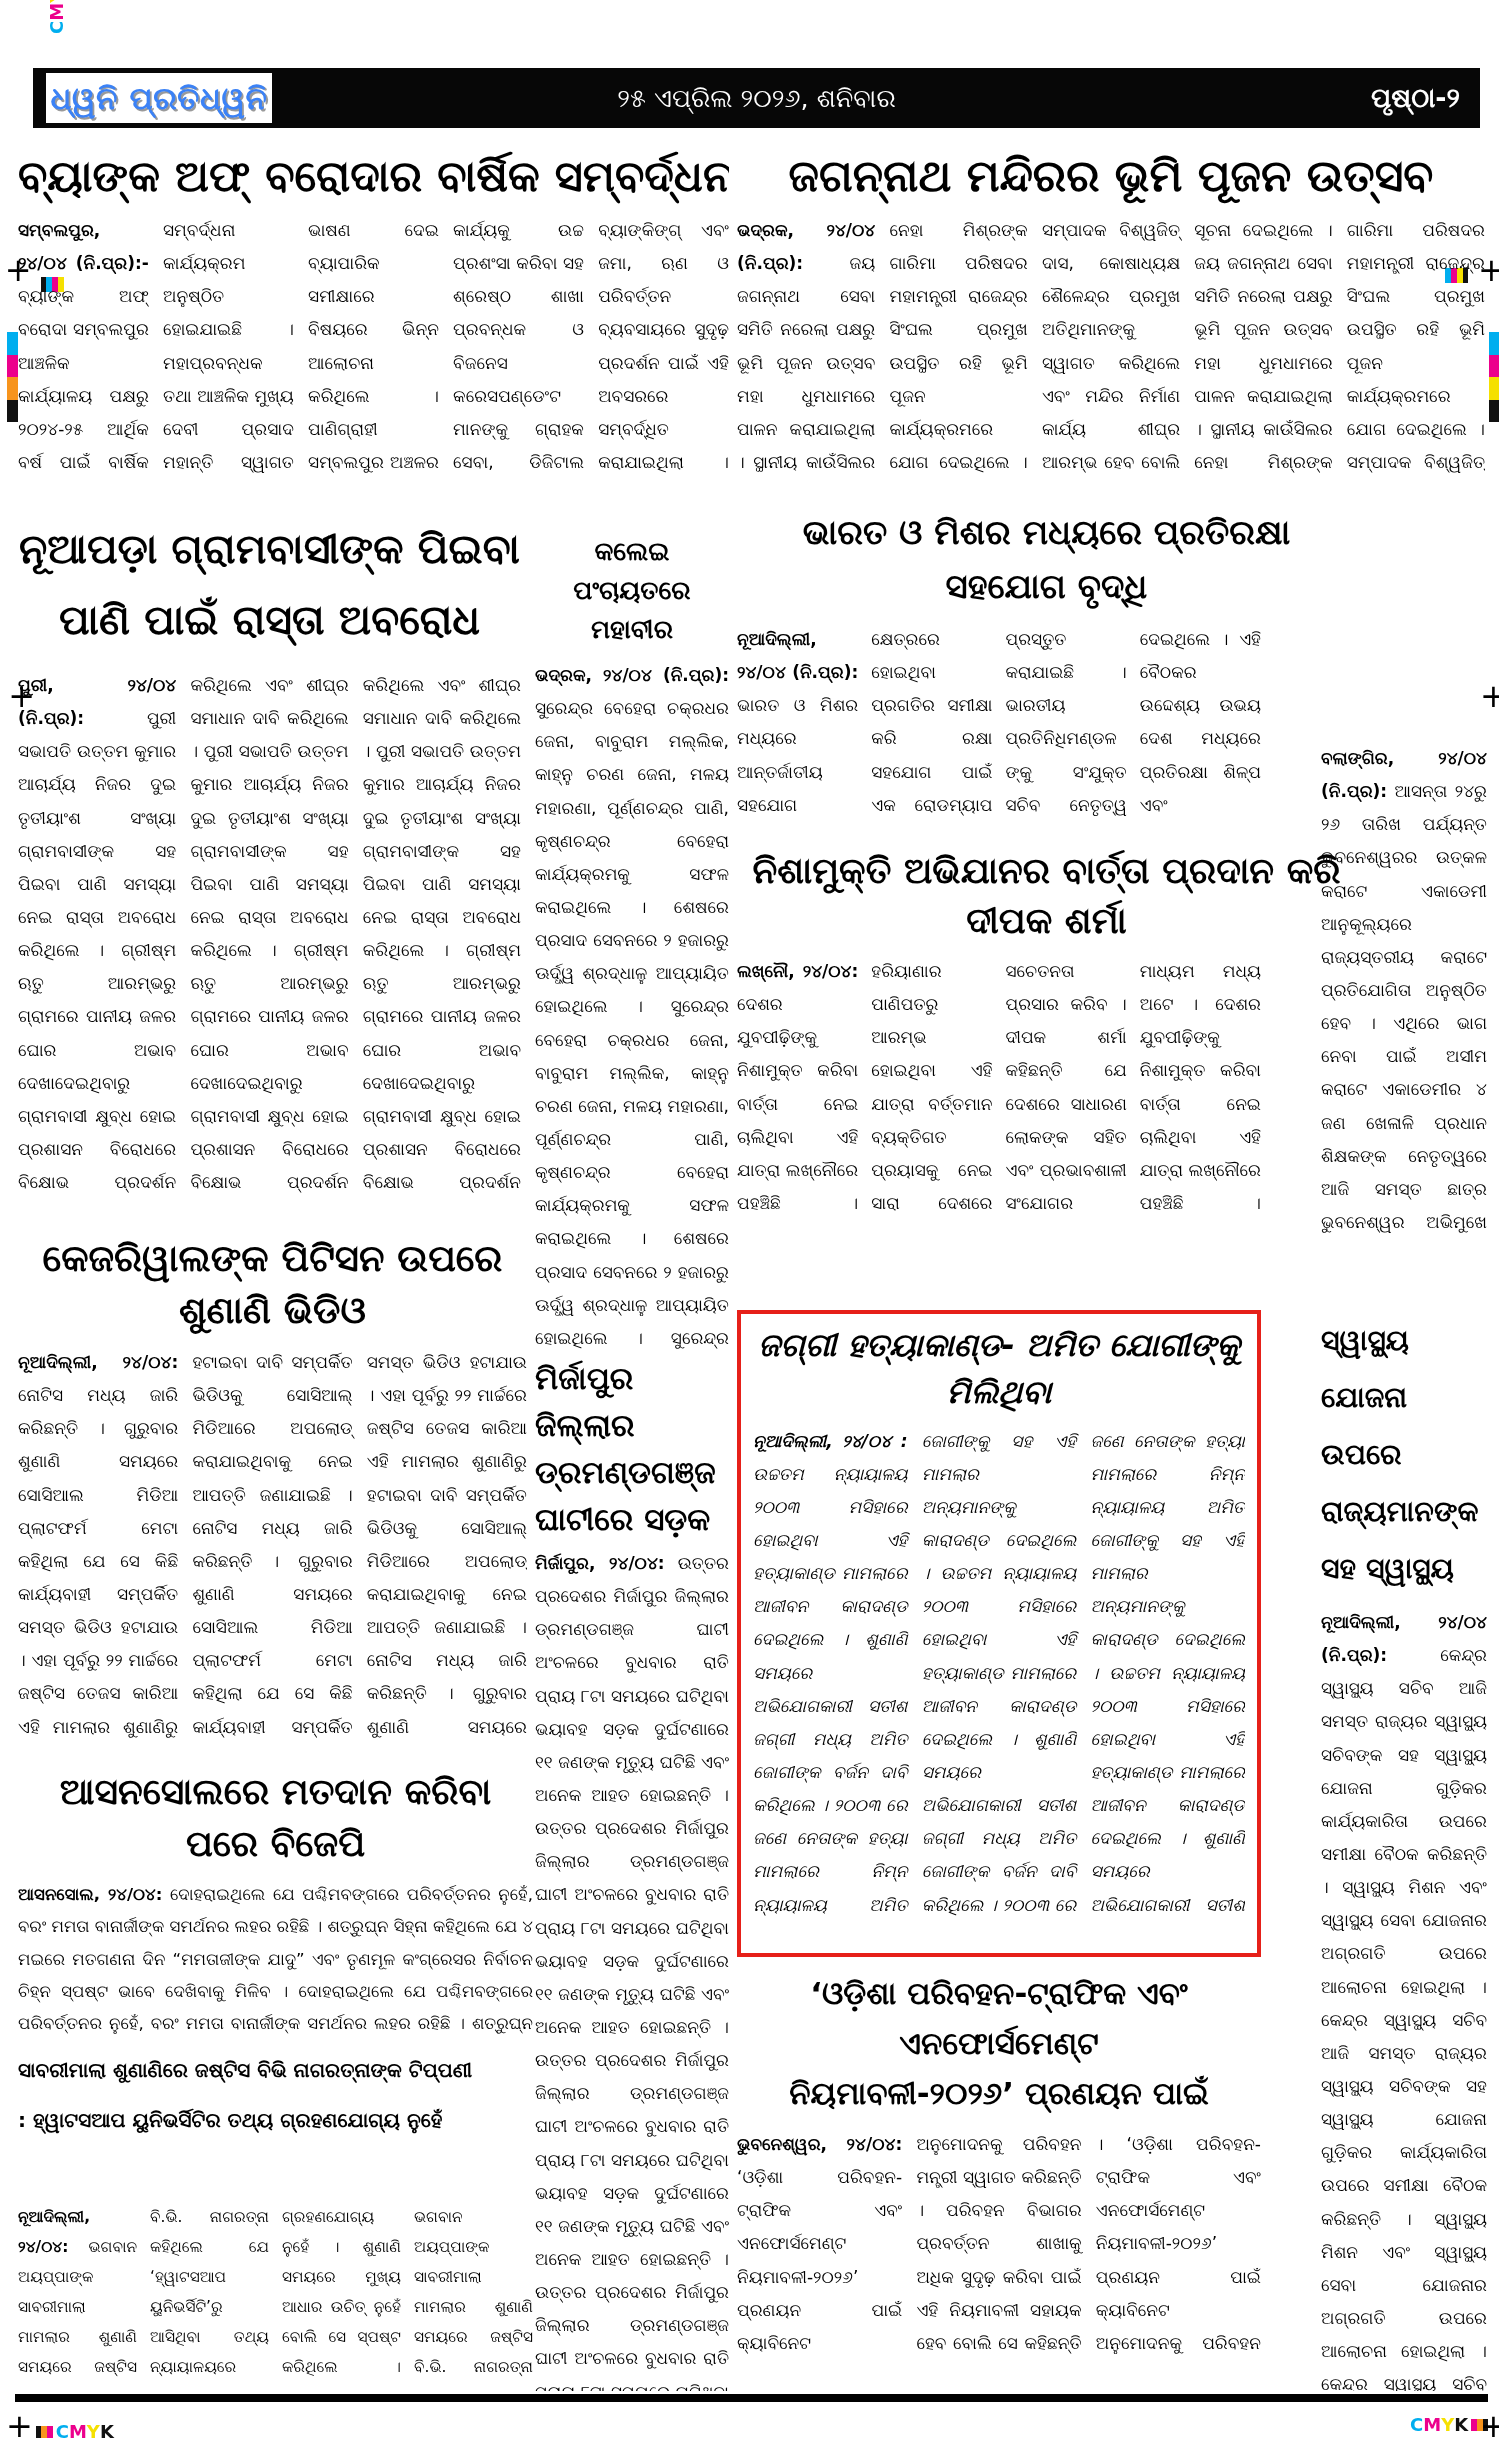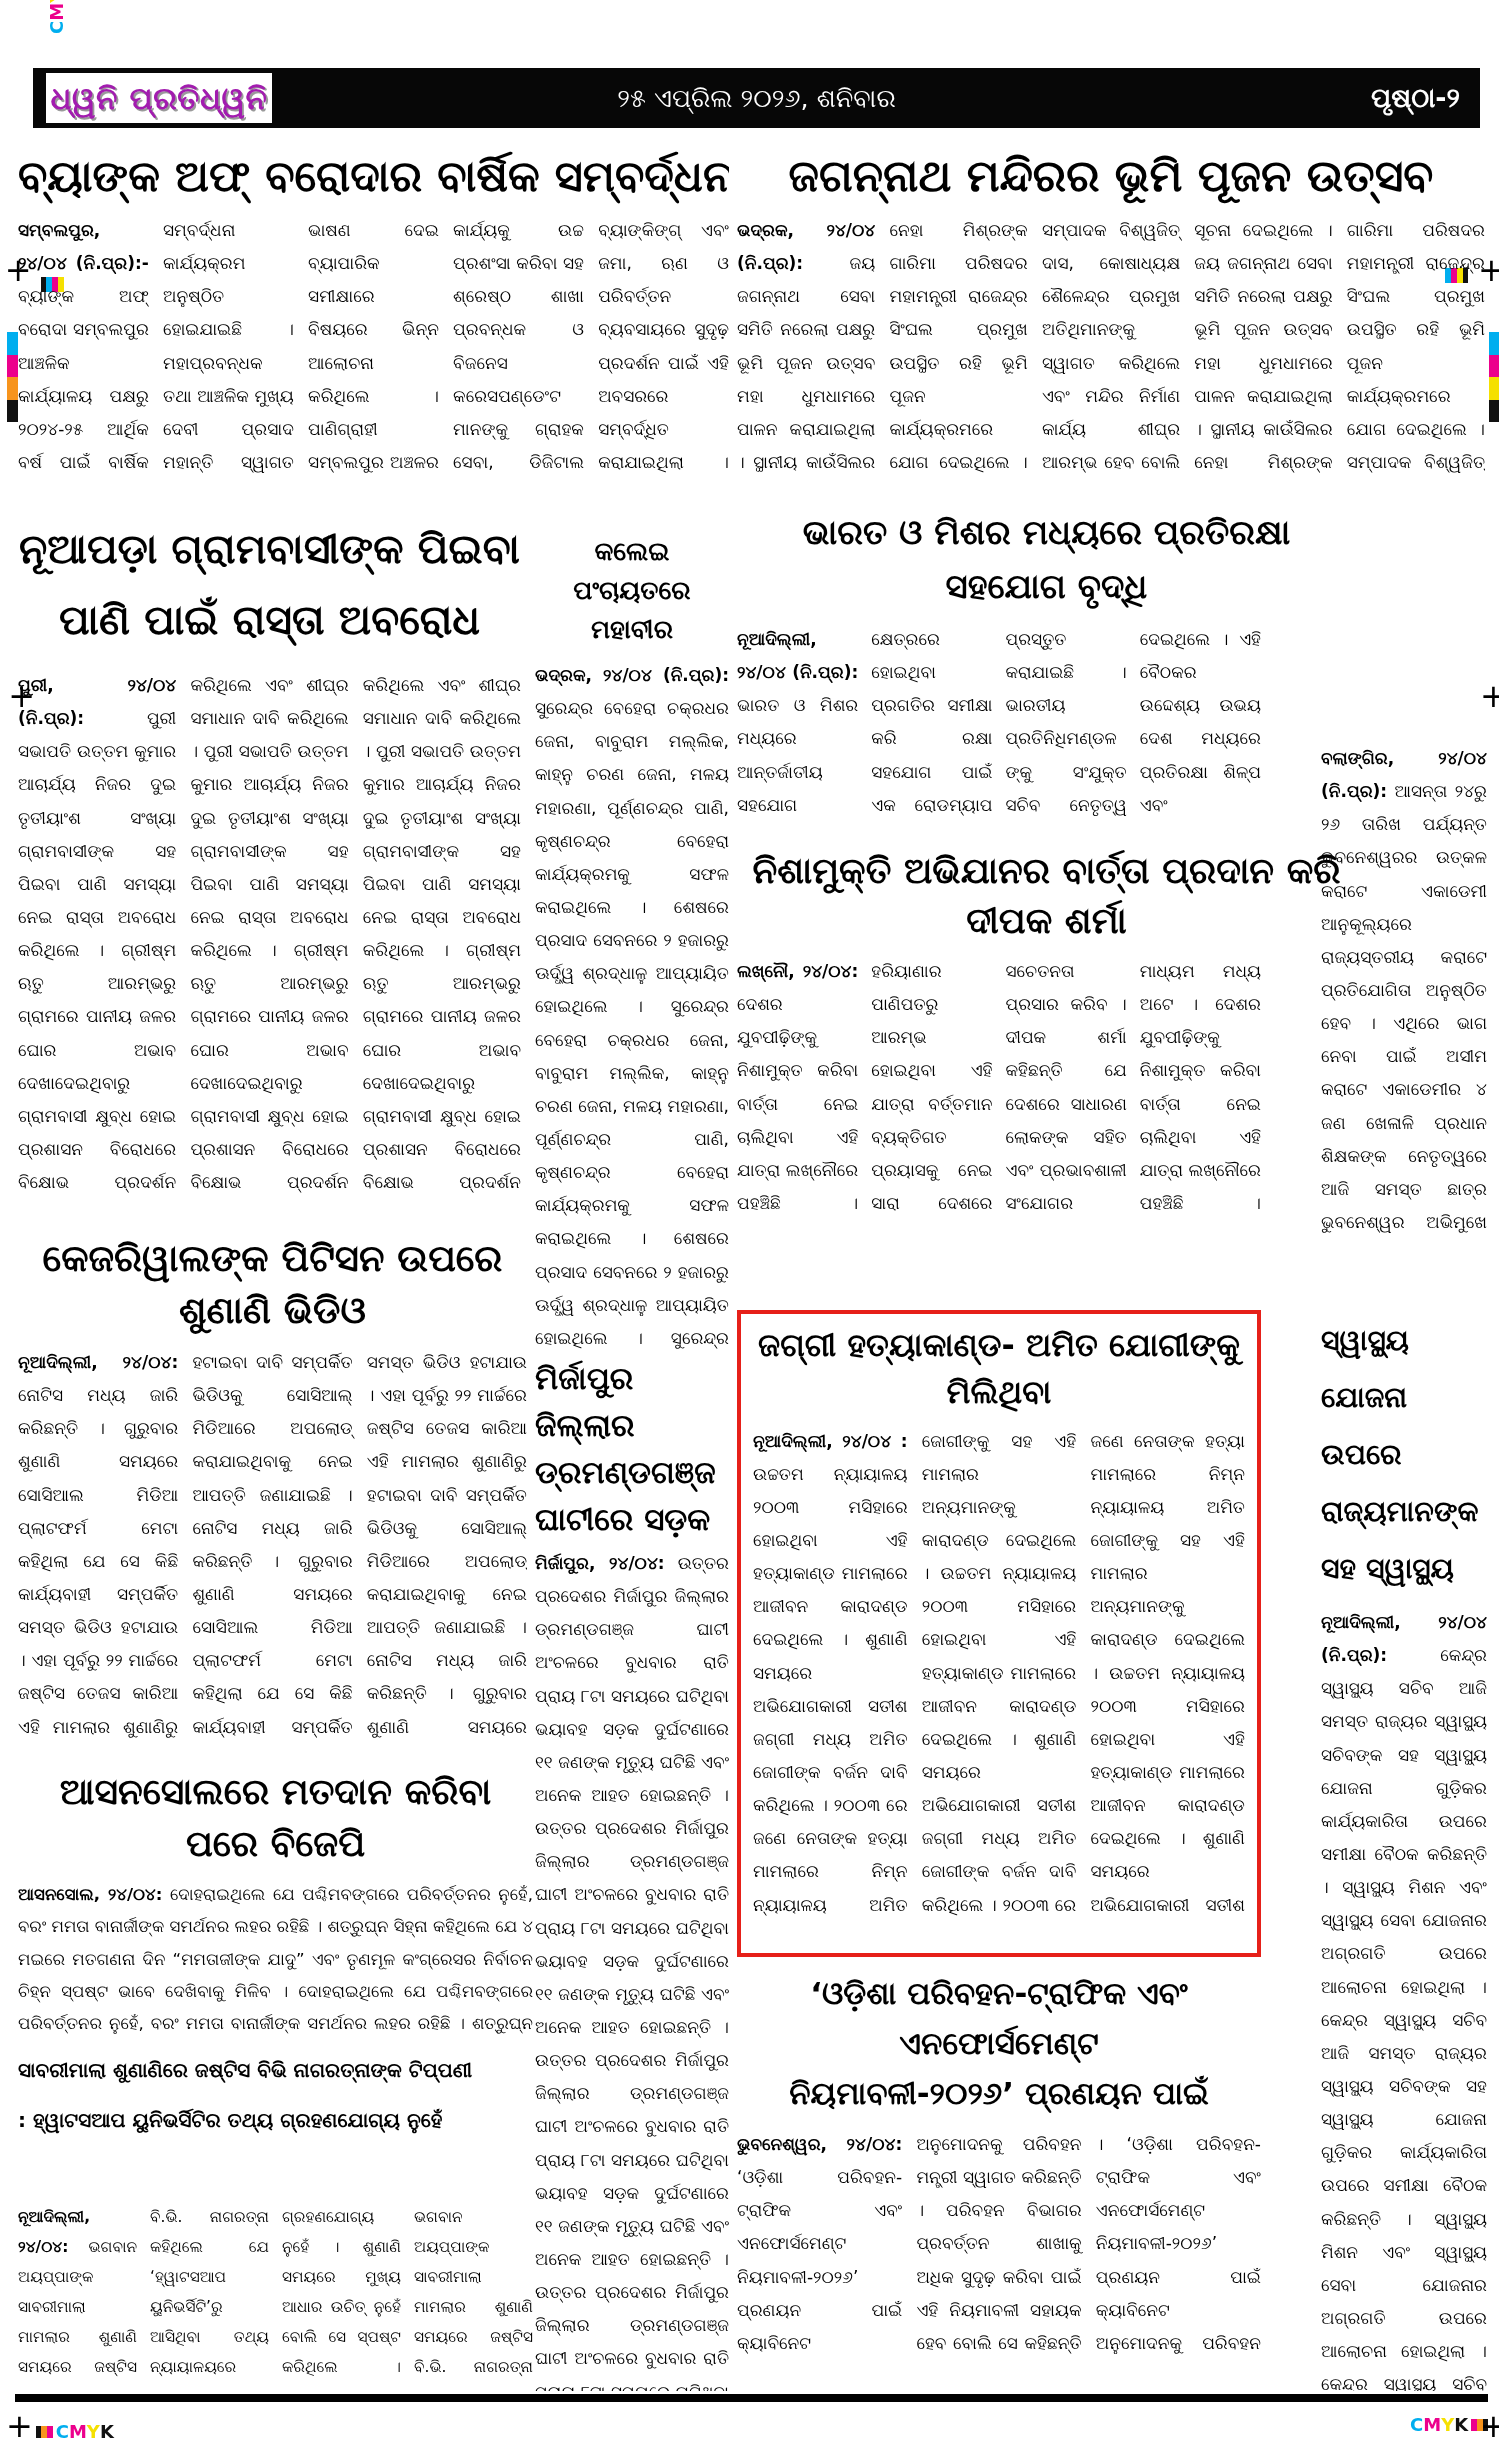--- a/index.html
+++ b/index.html
@@ -4,21 +4,21 @@
 <style>
   html,body{margin:0;padding:0;background:#e9e9e9;}
   #page{position:relative;width:1500px;height:2462px;background:#ffffff;
         font-family:"DejaVu Sans",sans-serif;color:#000;overflow:hidden;}
   .abs{position:absolute;}
   
   #masthead{left:33px;top:68px;width:1447px;height:60px;background:#070707;
             display:flex;align-items:center;}
   #logo-box{position:absolute;left:13px;top:5.3px;width:226px;height:50px;background:#fff;
             display:flex;align-items:center;justify-content:center;
-            font-weight:800;font-size:31px;letter-spacing:0.6px;color:#a21caf;
+            font-weight:800;font-size:31px;letter-spacing:0.6px;color:#3b82f6;
             text-shadow:1.8px 1.8px 0 #9a9a9a;}
   #masthead-date{position:absolute;left:0;width:100%;text-align:center;color:#fff;
             font-size:25.5px;font-weight:400;}
   #masthead-page{position:absolute;right:20px;color:#fff;font-size:27px;font-weight:700;}
   
   .hl{font-weight:800;text-align:center;color:#000;overflow:hidden;}
   .hl .ln{display:block;}
   
   .body-copy{font-size:17px;line-height:1.95;text-align:justify;overflow:hidden;
              word-break:break-word;}
@@ -135,21 +135,21 @@
     <span class="dateline">ନୂଆଦିଲ୍ଲୀ, ୨୪/୦୪:</span>
     <span> ନୋଟିସ ମଧ୍ୟ ଜାରି କରିଛନ୍ତି । ଗୁରୁବାର ଶୁଣାଣି ସମୟରେ ସୋସିଆଲ ମିଡିଆ ପ୍ଲାଟଫର୍ମ ମେଟା କହିଥିଲା ଯେ ସେ କିଛି କାର୍ଯ୍ୟବାହୀ ସମ୍ପର୍କିତ ସମସ୍ତ ଭିଡିଓ ହଟାଯାଉ । ଏହା ପୂର୍ବରୁ ୨୨ ମାର୍ଚ୍ଚରେ ଜଷ୍ଟିସ ତେଜସ କାରିଆ ଏହି ମାମଲାର ଶୁଣାଣିରୁ ହଟାଇବା ଦାବି ସମ୍ପର୍କିତ ଭିଡିଓକୁ ସୋସିଆଲ୍ ମିଡିଆରେ ଅପଲୋଡ୍ କରାଯାଇଥିବାକୁ ନେଇ ଆପତ୍ତି ଜଣାଯାଇଛି । ନୋଟିସ ମଧ୍ୟ ଜାରି କରିଛନ୍ତି । ଗୁରୁବାର ଶୁଣାଣି ସମୟରେ ସୋସିଆଲ ମିଡିଆ ପ୍ଲାଟଫର୍ମ ମେଟା କହିଥିଲା ଯେ ସେ କିଛି କାର୍ଯ୍ୟବାହୀ ସମ୍ପର୍କିତ ସମସ୍ତ ଭିଡିଓ ହଟାଯାଉ । ଏହା ପୂର୍ବରୁ ୨୨ ମାର୍ଚ୍ଚରେ ଜଷ୍ଟିସ ତେଜସ କାରିଆ ଏହି ମାମଲାର ଶୁଣାଣିରୁ ହଟାଇବା ଦାବି ସମ୍ପର୍କିତ ଭିଡିଓକୁ ସୋସିଆଲ୍ ମିଡିଆରେ ଅପଲୋଡ୍ କରାଯାଇଥିବାକୁ ନେଇ ଆପତ୍ତି ଜଣାଯାଇଛି । ନୋଟିସ ମଧ୍ୟ ଜାରି କରିଛନ୍ତି । ଗୁରୁବାର ଶୁଣାଣି ସମୟରେ ସୋସିଆଲ ମିଡିଆ ପ୍ଲାଟଫର୍ମ ମେଟା କହିଥିଲା ଯେ ସେ କିଛି କାର୍ଯ୍ୟବାହୀ ସମ୍ପର୍କିତ ସମସ୍ତ ଭିଡିଓ ହଟାଯାଉ । ଏହା ପୂର୍ବରୁ ୨୨ ମାର୍ଚ୍ଚରେ ଜଷ୍ଟିସ ତେଜସ କାରିଆ ଏହି ମାମଲାର ଶୁଣାଣିରୁ ହଟାଇବା ଦାବି ସମ୍ପର୍କିତ ଭିଡିଓକୁ ସୋସିଆଲ୍ ମିଡିଆରେ ଅପଲୋଡ୍ କରାଯାଇଥିବାକୁ ନେଇ ଆପତ୍ତି ଜଣାଯାଇଛି ।</span>
   </div>
 
   <div class="abs hl" style="left:535px;top:1355px;width:194px;height:187px;font-size:31px;line-height:47px;text-align:left;">ମିର୍ଜାପୁର ଜିଲ୍ଲାର ଡ୍ରମଣ୍ଡଗଞ୍ଜ ଘାଟୀରେ ସଡ଼କ ଦୁର୍ଘଟଣା ୧୧ ଜଣଙ୍କର ମୃତ୍ୟୁ</div>
   <div class="abs body-copy" style="left:535px;top:1547px;width:194px;height:844px;">
     <span class="dateline">ମିର୍ଜାପୁର, ୨୪/୦୪:</span>
     <span> ଉତ୍ତର ପ୍ରଦେଶର ମିର୍ଜାପୁର ଜିଲ୍ଲାର ଡ୍ରମଣ୍ଡଗଞ୍ଜ ଘାଟୀ ଅଂଚଳରେ ବୁଧବାର ରାତି ପ୍ରାୟ ୮ଟା ସମୟରେ ଘଟିଥିବା ଭୟାବହ ସଡ଼କ ଦୁର୍ଘଟଣାରେ ୧୧ ଜଣଙ୍କ ମୃତ୍ୟୁ ଘଟିଛି ଏବଂ ଅନେକ ଆହତ ହୋଇଛନ୍ତି । ଉତ୍ତର ପ୍ରଦେଶର ମିର୍ଜାପୁର ଜିଲ୍ଲାର ଡ୍ରମଣ୍ଡଗଞ୍ଜ ଘାଟୀ ଅଂଚଳରେ ବୁଧବାର ରାତି ପ୍ରାୟ ୮ଟା ସମୟରେ ଘଟିଥିବା ଭୟାବହ ସଡ଼କ ଦୁର୍ଘଟଣାରେ ୧୧ ଜଣଙ୍କ ମୃତ୍ୟୁ ଘଟିଛି ଏବଂ ଅନେକ ଆହତ ହୋଇଛନ୍ତି । ଉତ୍ତର ପ୍ରଦେଶର ମିର୍ଜାପୁର ଜିଲ୍ଲାର ଡ୍ରମଣ୍ଡଗଞ୍ଜ ଘାଟୀ ଅଂଚଳରେ ବୁଧବାର ରାତି ପ୍ରାୟ ୮ଟା ସମୟରେ ଘଟିଥିବା ଭୟାବହ ସଡ଼କ ଦୁର୍ଘଟଣାରେ ୧୧ ଜଣଙ୍କ ମୃତ୍ୟୁ ଘଟିଛି ଏବଂ ଅନେକ ଆହତ ହୋଇଛନ୍ତି । ଉତ୍ତର ପ୍ରଦେଶର ମିର୍ଜାପୁର ଜିଲ୍ଲାର ଡ୍ରମଣ୍ଡଗଞ୍ଜ ଘାଟୀ ଅଂଚଳରେ ବୁଧବାର ରାତି ପ୍ରାୟ ୮ଟା ସମୟରେ ଘଟିଥିବା ଭୟାବହ ସଡ଼କ ଦୁର୍ଘଟଣାରେ ୧୧ ଜଣଙ୍କ ମୃତ୍ୟୁ ଘଟିଛି ଏବଂ ଅନେକ ଆହତ ହୋଇଛନ୍ତି । ଉତ୍ତର ପ୍ରଦେଶର ମିର୍ଜାପୁର ଜିଲ୍ଲାର ଡ୍ରମଣ୍ଡଗଞ୍ଜ ଘାଟୀ ଅଂଚଳରେ ବୁଧବାର ରାତି ପ୍ରାୟ ୮ଟା ସମୟରେ ଘଟିଥିବା ଭୟାବହ ସଡ଼କ ଦୁର୍ଘଟଣାରେ ୧୧ ଜଣଙ୍କ ମୃତ୍ୟୁ ଘଟିଛି ଏବଂ ଅନେକ ଆହତ ହୋଇଛନ୍ତି । ଉତ୍ତର ପ୍ରଦେଶର ମିର୍ଜାପୁର ଜିଲ୍ଲାର ଡ୍ରମଣ୍ଡଗଞ୍ଜ ଘାଟୀ ଅଂଚଳରେ ବୁଧବାର ରାତି ପ୍ରାୟ ୮ଟା ସମୟରେ ଘଟିଥିବା ଭୟାବହ ସଡ଼କ ଦୁର୍ଘଟଣାରେ ୧୧ ଜଣଙ୍କ ମୃତ୍ୟୁ ଘଟିଛି ଏବଂ ଅନେକ ଆହତ ହୋଇଛନ୍ତି । ଉତ୍ତର ପ୍ରଦେଶର ମିର୍ଜାପୁର ଜିଲ୍ଲାର ଡ୍ରମଣ୍ଡଗଞ୍ଜ ଘାଟୀ ଅଂଚଳରେ ବୁଧବାର ରାତି ପ୍ରାୟ ୮ଟା ସମୟରେ ଘଟିଥିବା ଭୟାବହ ସଡ଼କ ଦୁର୍ଘଟଣାରେ ୧୧ ଜଣଙ୍କ ମୃତ୍ୟୁ ଘଟିଛି ଏବଂ ଅନେକ ଆହତ ହୋଇଛନ୍ତି । ଉତ୍ତର ପ୍ରଦେଶର ମିର୍ଜାପୁର ଜିଲ୍ଲାର ଡ୍ରମଣ୍ଡଗଞ୍ଜ ଘାଟୀ ଅଂଚଳରେ ବୁଧବାର ରାତି ପ୍ରାୟ ୮ଟା ସମୟରେ ଘଟିଥିବା ଭୟାବହ ସଡ଼କ ଦୁର୍ଘଟଣାରେ ୧୧ ଜଣଙ୍କ ମୃତ୍ୟୁ ଘଟିଛି ଏବଂ ଅନେକ ଆହତ ହୋଇଛନ୍ତି ।</span>
   </div>
 
-  <div class="abs" id="jaggi-box" style="left:737px;top:1310px;width:524px;height:647px;">
+  <div class="abs" id="jaggi-box" style="left:737px;top:1310px;width:524px;height:647px;font-style:italic;">
     <div class="hl" style="font-size:32px;line-height:47px;">
       <span class="ln">ଜଗ୍ଗୀ ହତ୍ୟାକାଣ୍ଡ- ଅମିତ ଯୋଗୀଙ୍କୁ ମିଲିଥିବା</span>
     </div>
     <div class="body-copy cols-3" style="height:515px;margin-top:8.3px;">
       <span class="dateline">ନୂଆଦିଲ୍ଲୀ, ୨୪/୦୪ :</span>
       <span> ଉଚ୍ଚତମ ନ୍ୟାୟାଳୟ ୨୦୦୩ ମସିହାରେ ହୋଇଥିବା ଏହି ହତ୍ୟାକାଣ୍ଡ ମାମଲାରେ ଆଜୀବନ କାରାଦଣ୍ଡ ଦେଇଥିଲେ । ଶୁଣାଣି ସମୟରେ ଅଭିଯୋଗକାରୀ ସତୀଶ ଜଗ୍ଗୀ ମଧ୍ୟ ଅମିତ ଜୋଗୀଙ୍କ ବର୍ଜନ ଦାବି କରିଥିଲେ । ୨୦୦୩ ରେ ଜଣେ ନେତାଙ୍କ ହତ୍ୟା ମାମଲାରେ ନିମ୍ନ ନ୍ୟାୟାଳୟ ଅମିତ ଜୋଗୀଙ୍କୁ ସହ ଏହି ମାମଲାର ଅନ୍ୟମାନଙ୍କୁ କାରାଦଣ୍ଡ ଦେଇଥିଲେ । ଉଚ୍ଚତମ ନ୍ୟାୟାଳୟ ୨୦୦୩ ମସିହାରେ ହୋଇଥିବା ଏହି ହତ୍ୟାକାଣ୍ଡ ମାମଲାରେ ଆଜୀବନ କାରାଦଣ୍ଡ ଦେଇଥିଲେ । ଶୁଣାଣି ସମୟରେ ଅଭିଯୋଗକାରୀ ସତୀଶ ଜଗ୍ଗୀ ମଧ୍ୟ ଅମିତ ଜୋଗୀଙ୍କ ବର୍ଜନ ଦାବି କରିଥିଲେ । ୨୦୦୩ ରେ ଜଣେ ନେତାଙ୍କ ହତ୍ୟା ମାମଲାରେ ନିମ୍ନ ନ୍ୟାୟାଳୟ ଅମିତ ଜୋଗୀଙ୍କୁ ସହ ଏହି ମାମଲାର ଅନ୍ୟମାନଙ୍କୁ କାରାଦଣ୍ଡ ଦେଇଥିଲେ । ଉଚ୍ଚତମ ନ୍ୟାୟାଳୟ ୨୦୦୩ ମସିହାରେ ହୋଇଥିବା ଏହି ହତ୍ୟାକାଣ୍ଡ ମାମଲାରେ ଆଜୀବନ କାରାଦଣ୍ଡ ଦେଇଥିଲେ । ଶୁଣାଣି ସମୟରେ ଅଭିଯୋଗକାରୀ ସତୀଶ ଜଗ୍ଗୀ ମଧ୍ୟ ଅମିତ ଜୋଗୀଙ୍କ ବର୍ଜନ ଦାବି କରିଥିଲେ । ୨୦୦୩ ରେ ଜଣେ ନେତାଙ୍କ ହତ୍ୟା ମାମଲାରେ ନିମ୍ନ ନ୍ୟାୟାଳୟ ଅମିତ ଜୋଗୀଙ୍କୁ ସହ ଏହି ମାମଲାର ଅନ୍ୟମାନଙ୍କୁ କାରାଦଣ୍ଡ ଦେଇଥିଲେ । ଉଚ୍ଚତମ ନ୍ୟାୟାଳୟ ୨୦୦୩ ମସିହାରେ ହୋଇଥିବା ଏହି ହତ୍ୟାକାଣ୍ଡ ମାମଲାରେ ଆଜୀବନ କାରାଦଣ୍ଡ ଦେଇଥିଲେ । ଶୁଣାଣି ସମୟରେ ଅଭିଯୋଗକାରୀ ସତୀଶ ଜଗ୍ଗୀ ମଧ୍ୟ ଅମିତ ଜୋଗୀଙ୍କ ବର୍ଜନ ଦାବି କରିଥିଲେ । ୨୦୦୩ ରେ ଜଣେ ନେତାଙ୍କ ହତ୍ୟା ମାମଲାରେ ନିମ୍ନ ନ୍ୟାୟାଳୟ ଅମିତ ଜୋଗୀଙ୍କୁ ସହ ଏହି ମାମଲାର ଅନ୍ୟମାନଙ୍କୁ କାରାଦଣ୍ଡ ଦେଇଥିଲେ ।</span>
     </div>
   </div>
 
   <div class="abs hl" style="left:1321px;top:1312px;width:166px;height:284px;font-size:28.4px;line-height:57px;text-align:left;">ସ୍ୱାସ୍ଥ୍ୟ ଯୋଜନା ଉପରେ ରାଜ୍ୟମାନଙ୍କ ସହ ସ୍ୱାସ୍ଥ୍ୟ ସଚିବଙ୍କ ସମୀକ୍ଷା ବୈଠକ</div>

